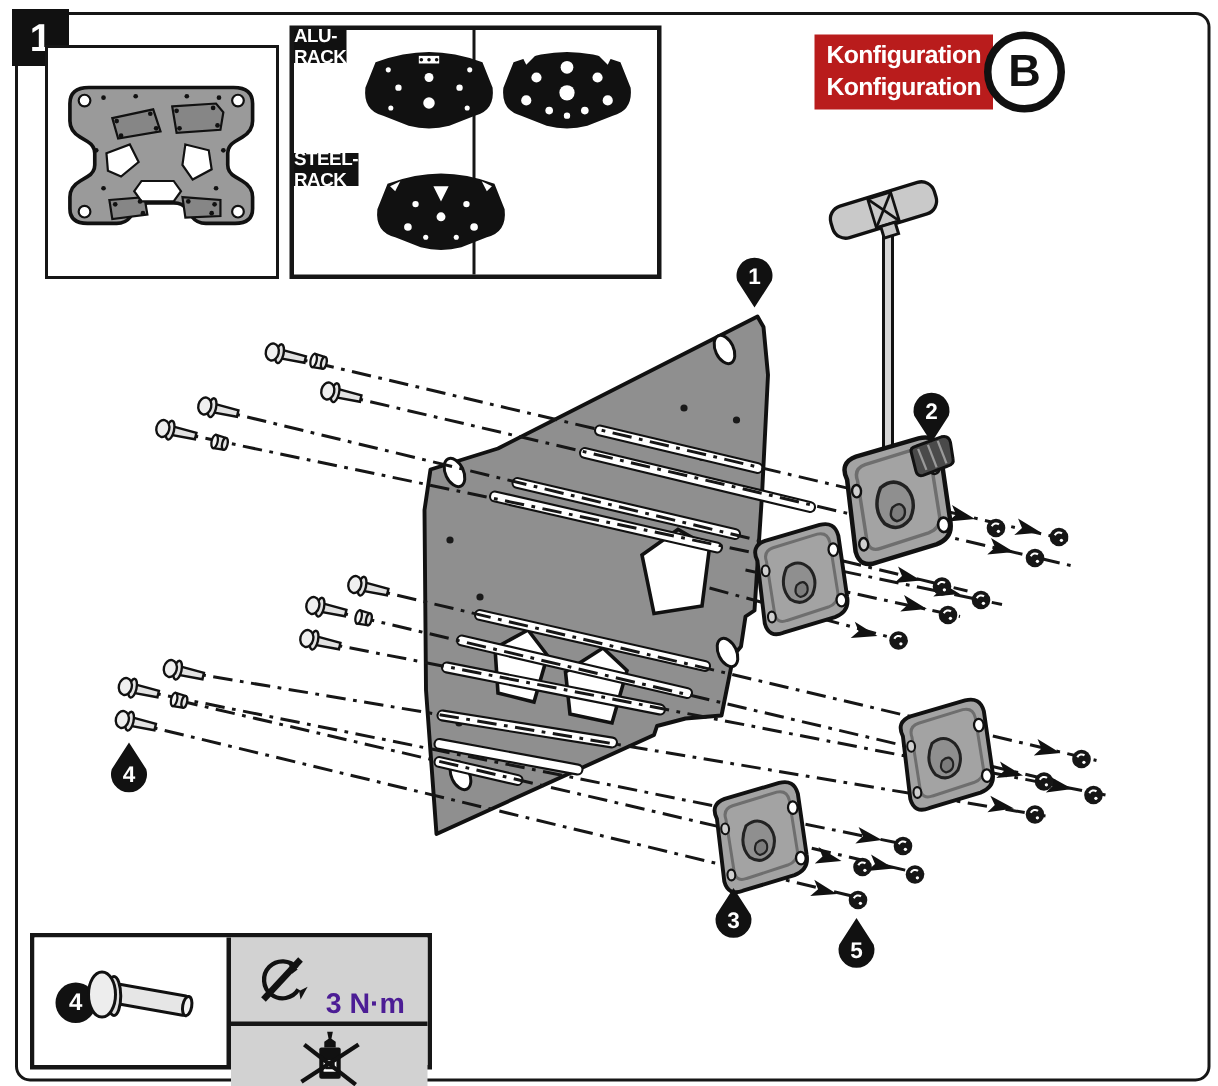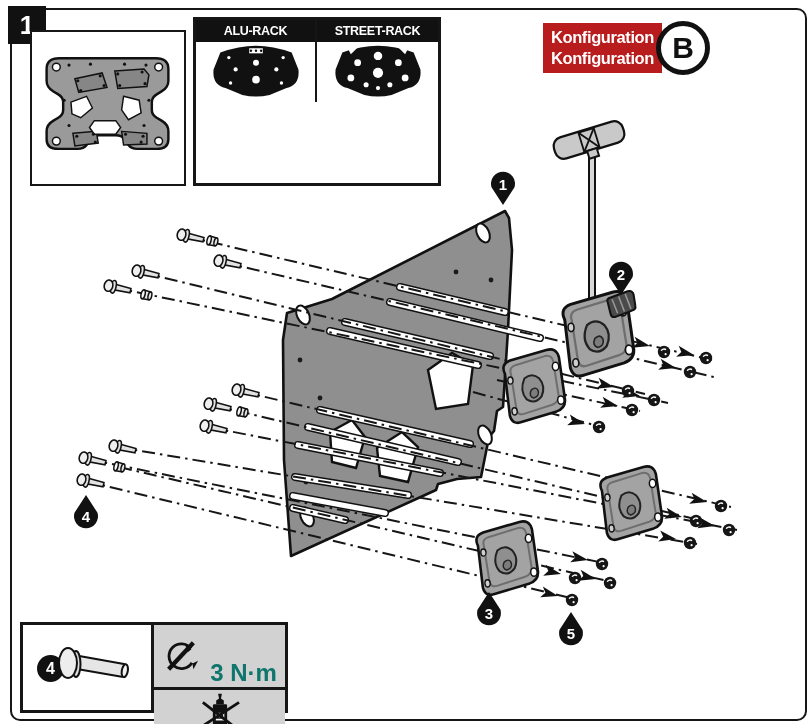--- a/index.html
+++ b/index.html
@@ -6,40 +6,40 @@
   #stage{position:relative;width:812px;height:724px;background:#fff;overflow:hidden;
          font-family:"Liberation Sans",sans-serif;color:#111;}
   .frame{position:absolute;left:10px;top:8px;width:793px;height:709px;
          border:2.5px solid #161616;border-radius:10px;}
   .step-badge{position:absolute;left:8px;top:6px;width:38px;height:38px;background:#111;
           color:#fff;font-size:26px;font-weight:bold;display:flex;align-items:center;justify-content:center;}
   .parts-box{position:absolute;left:30px;top:30px;width:156px;height:156px;background:#fff;
           border:2.5px solid #161616;box-sizing:border-box;}
   .rack-table{position:absolute;left:193px;top:17px;width:248px;height:169px;
           border:3px solid #161616;box-sizing:border-box;display:flex;flex-wrap:wrap;background:#fff;}
-  .rack-cell{width:50%;height:50%;box-sizing:border-box;display:flex;flex-direction:column;}
+  .rack-cell{width:50%;height:50%;box-sizing:border-box;display:flex;flex-direction:row;}
   .rack-cell:nth-child(odd){border-right:2px solid #161616;}
   .rack-head{height:22px;background:#111;color:#fff;font-size:12.5px;font-weight:bold;
           letter-spacing:-0.3px;display:flex;align-items:center;justify-content:center;}
   .rack-body{flex:1;display:flex;align-items:center;justify-content:center;}
   .config-bar{position:absolute;left:543px;top:23px;width:119px;height:50px;background:#b91c1c;
           color:#fff;font-size:16.5px;font-weight:bold;line-height:21px;letter-spacing:-0.4px;
           box-sizing:border-box;padding:4px 0 0 8px;}
   .config-circle{position:absolute;left:656px;top:21px;width:44px;height:44px;background:#fff;
           border:5px solid #111;border-radius:50%;display:flex;align-items:center;justify-content:center;
           font-size:30px;font-weight:bold;color:#111;}
   .legend-box{position:absolute;left:20px;top:622px;width:268px;height:91px;background:#fff;
           border:3px solid #161616;box-sizing:border-box;display:flex;}
   .legend-left{width:128px;border-right:3px solid #161616;position:relative;background:#fff;}
   .legend-badge{position:absolute;left:14px;top:30px;width:27px;height:27px;background:#111;color:#fff;
           border-radius:50%;font-size:16px;font-weight:bold;display:flex;align-items:center;justify-content:center;}
   .legend-right{flex:1;display:flex;flex-direction:column;}
   .legend-row{flex:1;background:#d2d2d2;display:flex;align-items:center;justify-content:center;gap:10px;}
   .legend-row.first{border-bottom:3px solid #161616;}
-  .torque-text{font-size:24px;font-weight:bold;color:#0f766e;margin-top:34px;}
+  .torque-text{font-size:19px;font-weight:bold;color:#4c1d95;margin-top:34px;}
   svg{display:block;}
   .main-svg{position:absolute;left:0;top:0;}
   .co-num{fill:#fff;font:bold 15px "Liberation Sans",sans-serif;text-anchor:middle;}
 </style>
 </head>
 <body>
 
 <div id="stage">
 
   <div class="frame"></div>
@@ -108,35 +108,52 @@
           <circle cx="36" cy="30" r="2.5" fill="#fff"></circle>
             <circle cx="84" cy="30" r="2.5" fill="#fff"></circle>
           <circle cx="28" cy="16" r="2" fill="#fff"></circle>
             <circle cx="92" cy="16" r="2" fill="#fff"></circle>
           <circle cx="30" cy="46" r="2" fill="#fff"></circle>
             <circle cx="90" cy="46" r="2" fill="#fff"></circle>
         </svg>
       </div>
     </div>
     <div class="rack-cell">
-      <div class="rack-head">STREET-RACK</div>
       <div class="rack-body">
         <svg width="110" height="56" viewBox="0 0 120 66">
           <path d="M18,10 Q40,2 60,2 Q80,2 102,10 L110,30 Q112,48 96,52 L76,60 Q60,64 44,60 L24,52 Q8,48 10,30 Z" fill="#111"></path>
           <polygon points="24,4 36,4 28,12" fill="#fff"></polygon>
             <polygon points="84,4 96,4 92,12" fill="#fff"></polygon>
           <circle cx="60" cy="14" r="5" fill="#fff"></circle>
             <circle cx="60" cy="34" r="6" fill="#fff"></circle>
           <circle cx="36" cy="22" r="4" fill="#fff"></circle>
             <circle cx="84" cy="22" r="4" fill="#fff"></circle>
           <circle cx="28" cy="40" r="4" fill="#fff"></circle>
             <circle cx="92" cy="40" r="4" fill="#fff"></circle>
           <circle cx="46" cy="48" r="3" fill="#fff"></circle>
             <circle cx="74" cy="48" r="3" fill="#fff"></circle>
           <circle cx="60" cy="52" r="2.5" fill="#fff"></circle>
+        </svg>
+      </div>
+    </div>
+    <div class="rack-cell">
+      <div class="rack-head">STEEL-RACK</div>
+      <div class="rack-body">
+        <svg width="110" height="56" viewBox="0 0 120 66">
+          <path d="M18,10 Q40,2 60,2 Q80,2 102,10 L110,30 Q112,48 96,52 L76,60 Q60,64 44,60 L24,52 Q8,48 10,30 Z" fill="#111"></path>
+          <polygon points="54,12 66,12 60,24" fill="#fff"></polygon>
+          <circle cx="60" cy="36" r="3.5" fill="#fff"></circle>
+          <circle cx="40" cy="26" r="2.5" fill="#fff"></circle>
+            <circle cx="80" cy="26" r="2.5" fill="#fff"></circle>
+          <circle cx="34" cy="44" r="3" fill="#fff"></circle>
+            <circle cx="86" cy="44" r="3" fill="#fff"></circle>
+          <polygon points="20,12 28,8 24,16" fill="#fff"></polygon>
+            <polygon points="100,12 92,8 96,16" fill="#fff"></polygon>
+          <circle cx="48" cy="52" r="2" fill="#fff"></circle>
+            <circle cx="72" cy="52" r="2" fill="#fff"></circle>
         </svg>
       </div>
     </div>
   </div>
 
   <div class="config-bar">
     <div>Konfiguration</div>
     <div>Konfiguration</div>
   </div>
   <div class="config-circle">

